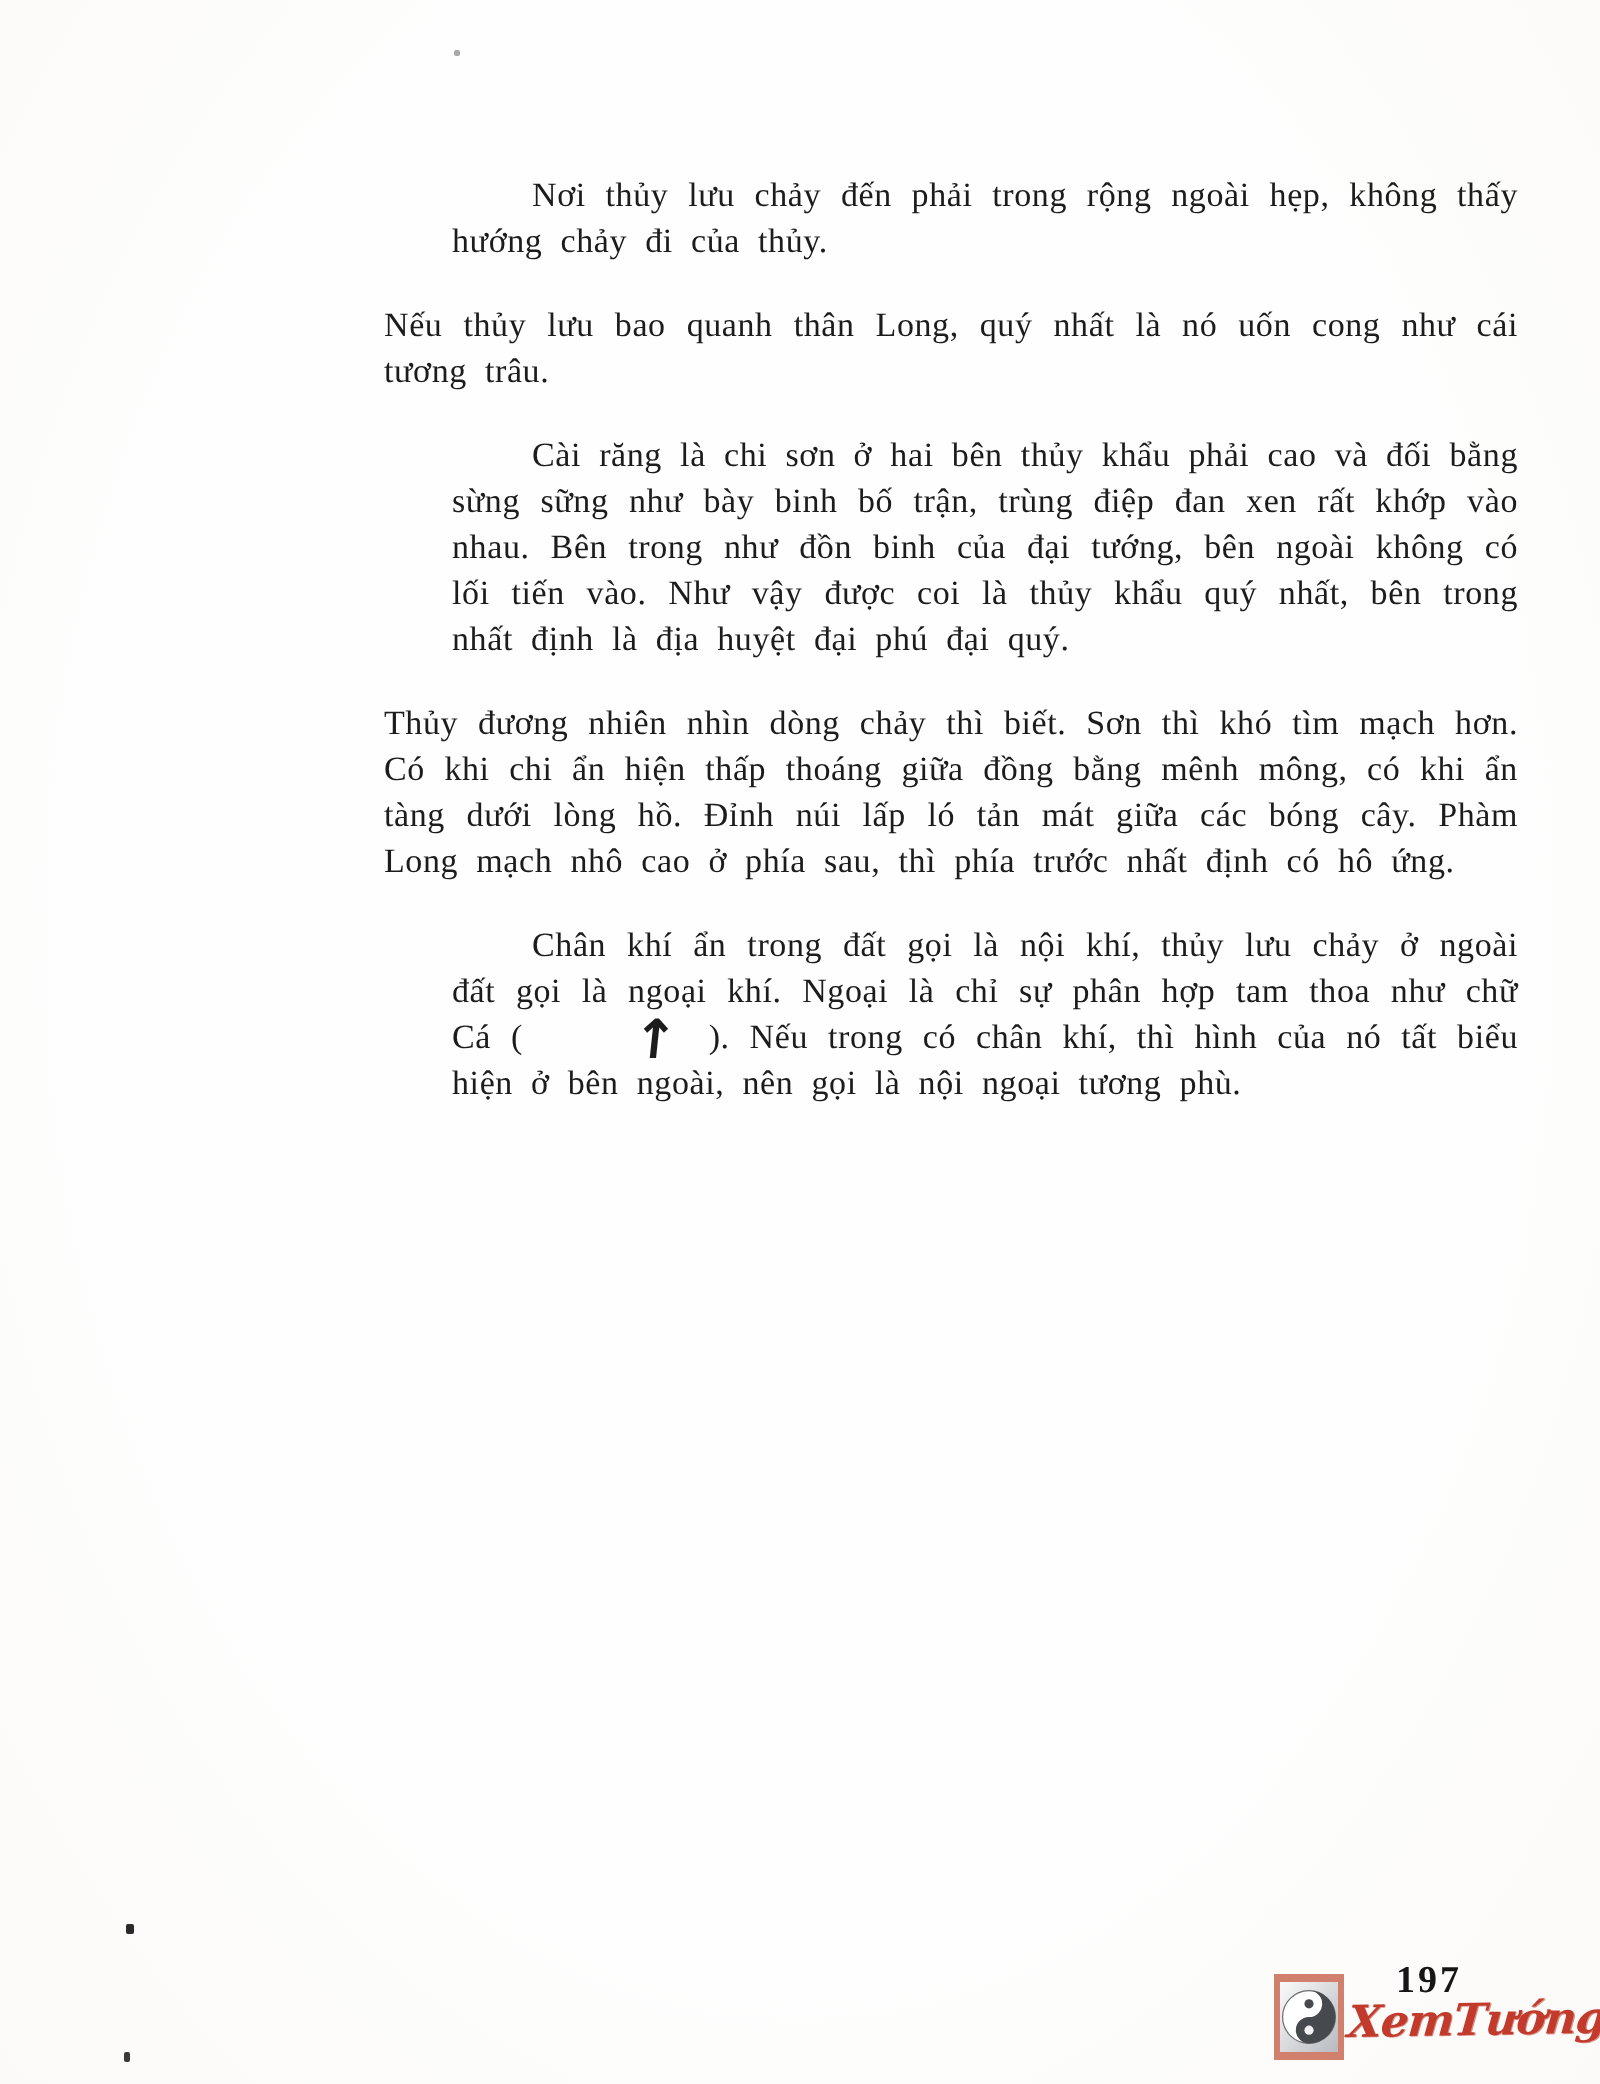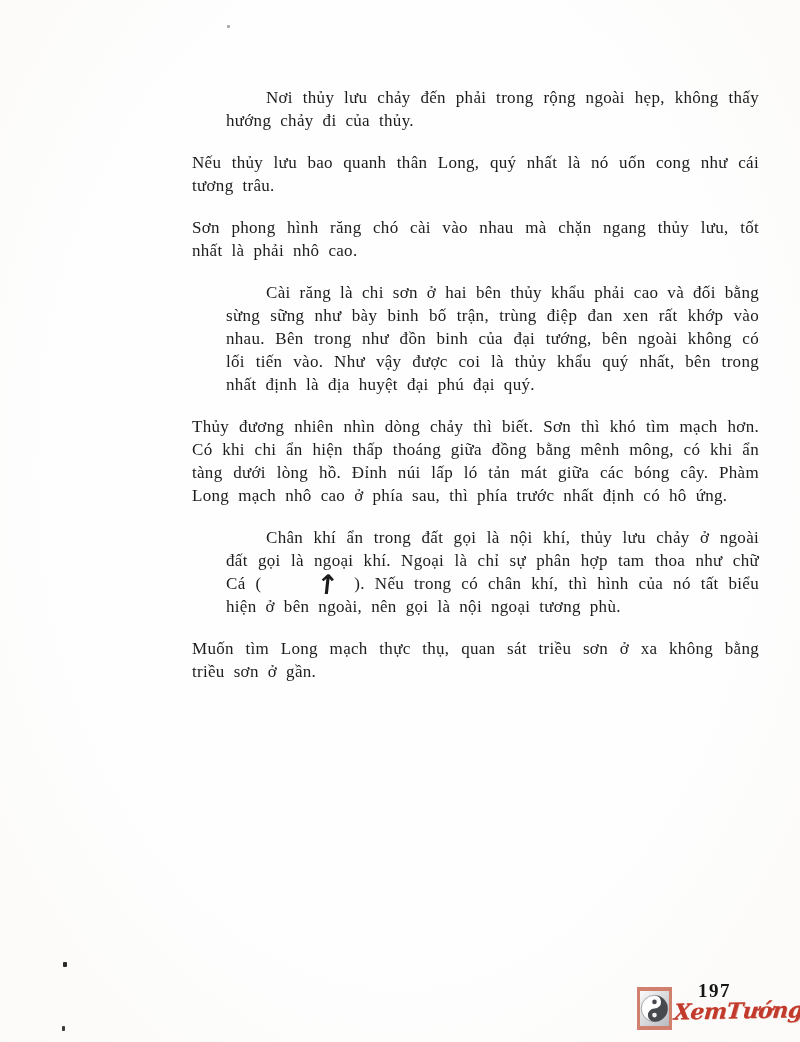--- a/index.html
+++ b/index.html
@@ -105,25 +105,23 @@
 </head>
 <body>
 
 <div class="page">
 
   <div class="speck speck-top"></div>
 
   <div class="text-column">
       <div class="para p-comm">Nơi thủy lưu chảy đến phải trong rộng ngoài hẹp, không thấy hướng chảy đi của thủy.</div>
       <div class="para p-main">Nếu thủy lưu bao quanh thân Long, quý nhất là nó uốn cong như cái tương trâu.</div>
-      <div class="para p-main">Sơn phong hình răng chó cài vào nhau mà chặn ngang thủy lưu, tốt nhất là phải nhô cao.</div>
       <div class="para p-comm">Cài răng là chi sơn ở hai bên thủy khẩu phải cao và đối bằng sừng sững như bày binh bố trận, trùng điệp đan xen rất khớp vào nhau. Bên trong như đồn binh của đại tướng, bên ngoài không có lối tiến vào. Như vậy được coi là thủy khẩu quý nhất, bên trong nhất định là địa huyệt đại phú đại quý.</div>
       <div class="para p-main">Thủy đương nhiên nhìn dòng chảy thì biết. Sơn thì khó tìm mạch hơn. Có khi chi ẩn hiện thấp thoáng giữa đồng bằng mênh mông, có khi ẩn tàng dưới lòng hồ. Đỉnh núi lấp ló tản mát giữa các bóng cây. Phàm Long mạch nhô cao ở phía sau, thì phía trước nhất định có hô ứng.</div>
       <div class="para p-comm">Chân khí ẩn trong đất gọi là nội khí, thủy lưu chảy ở ngoài đất gọi là ngoại khí. Ngoại là chỉ sự phân hợp tam thoa như chữ Cá ( <span class="ca-glyph">↑</span> ). Nếu trong có chân khí, thì hình của nó tất biểu hiện ở bên ngoài, nên gọi là nội ngoại tương phù.</div>
-      <div class="para p-main">Muốn tìm Long mạch thực thụ, quan sát triều sơn ở xa không bằng triều sơn ở gần.</div>
     </div>
 
   <div class="page-number">197</div>
 
   <div class="watermark">
     <span class="wm-icon">
       <svg width="35" height="43" viewBox="0 0 35 43" xmlns="http://www.w3.org/2000/svg">
         <defs>
           <linearGradient id="yy-grad" x1="0" y1="0" x2="1" y2="1">
             <stop offset="0" stop-color="#fafafa"></stop>

